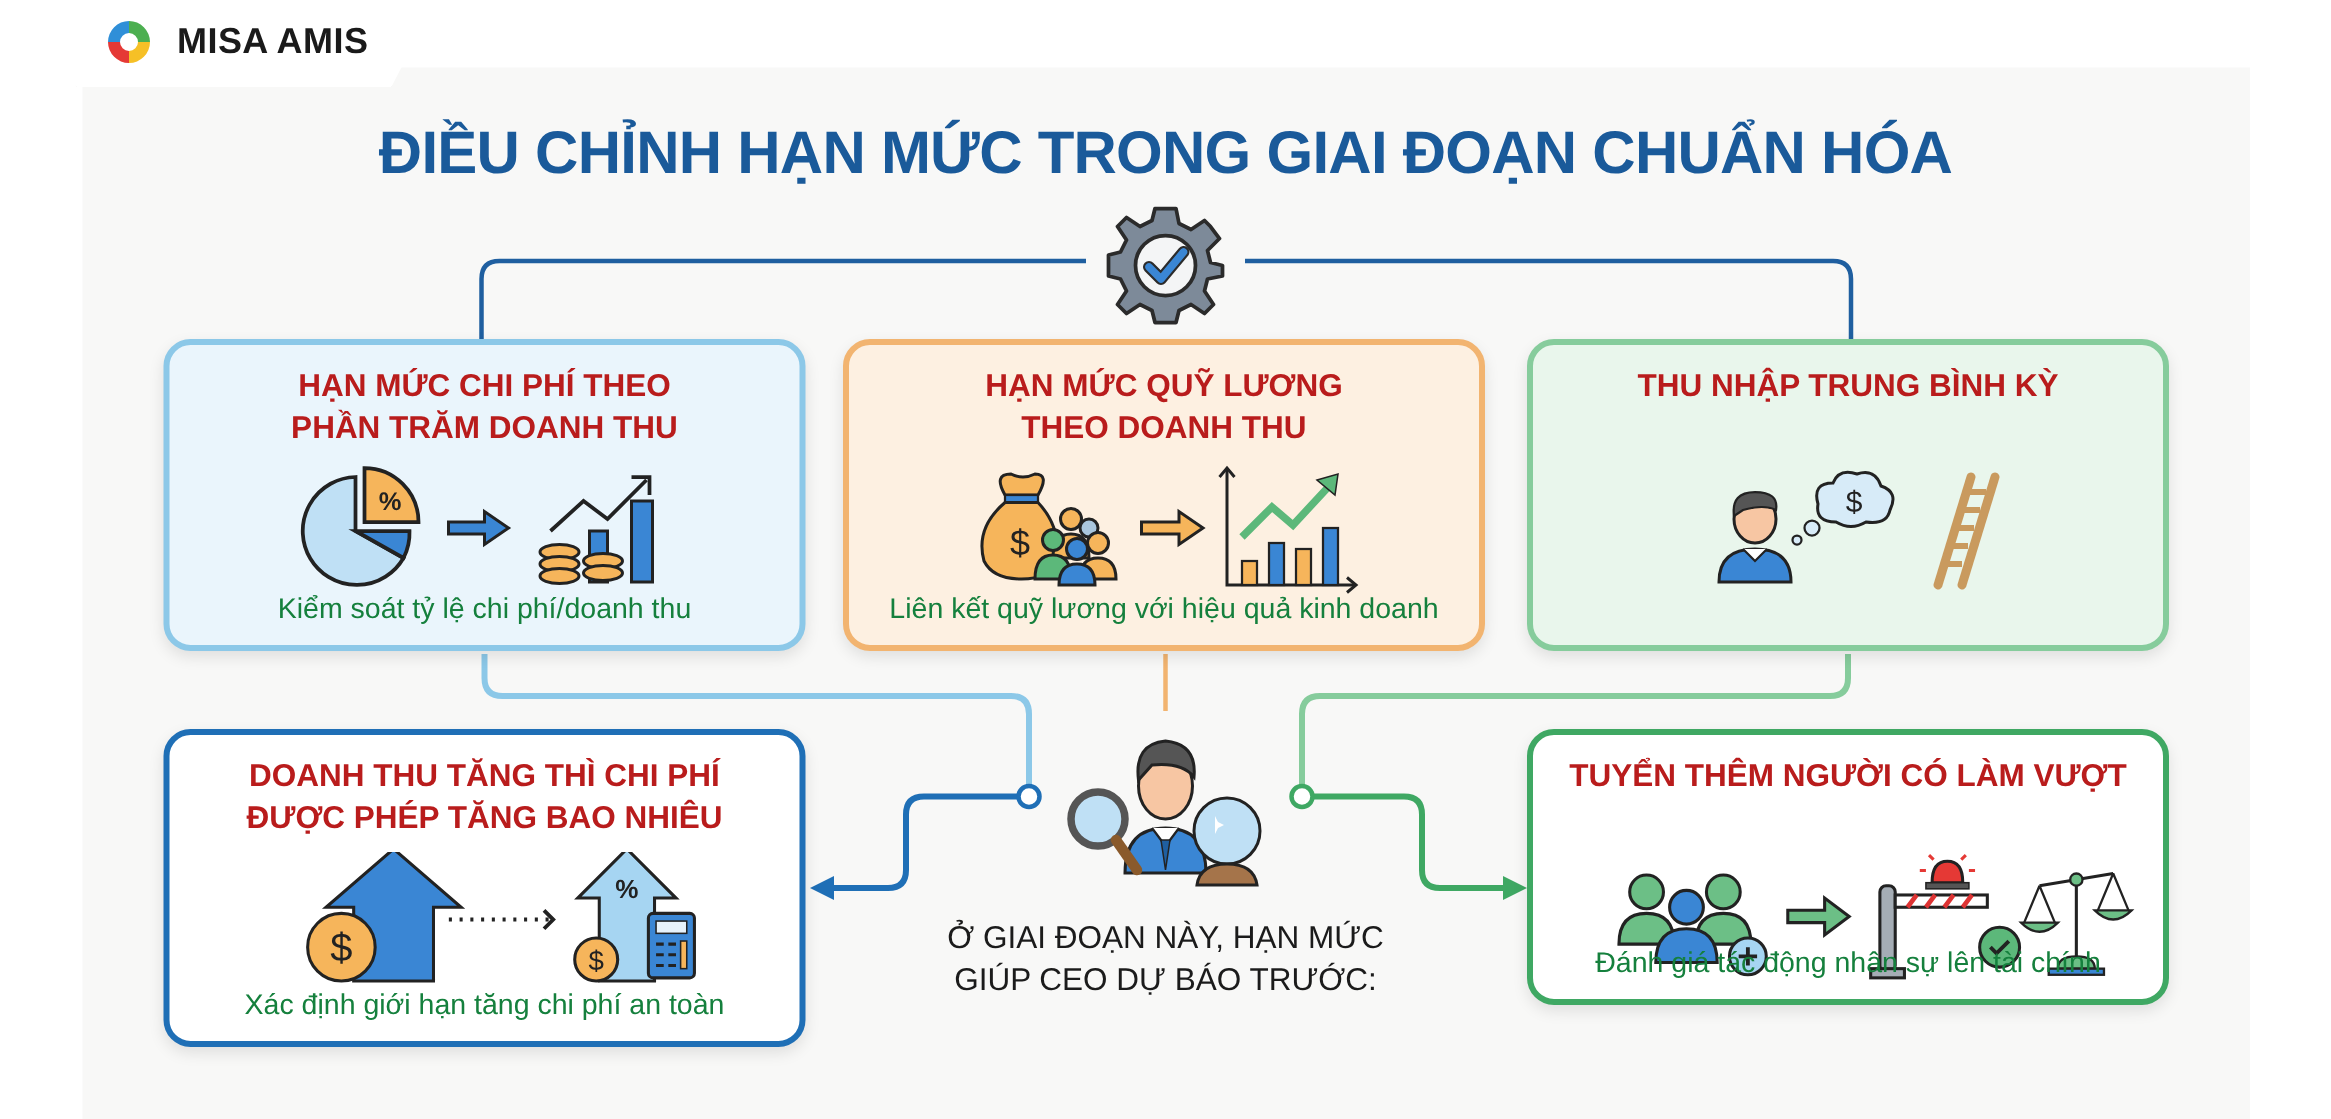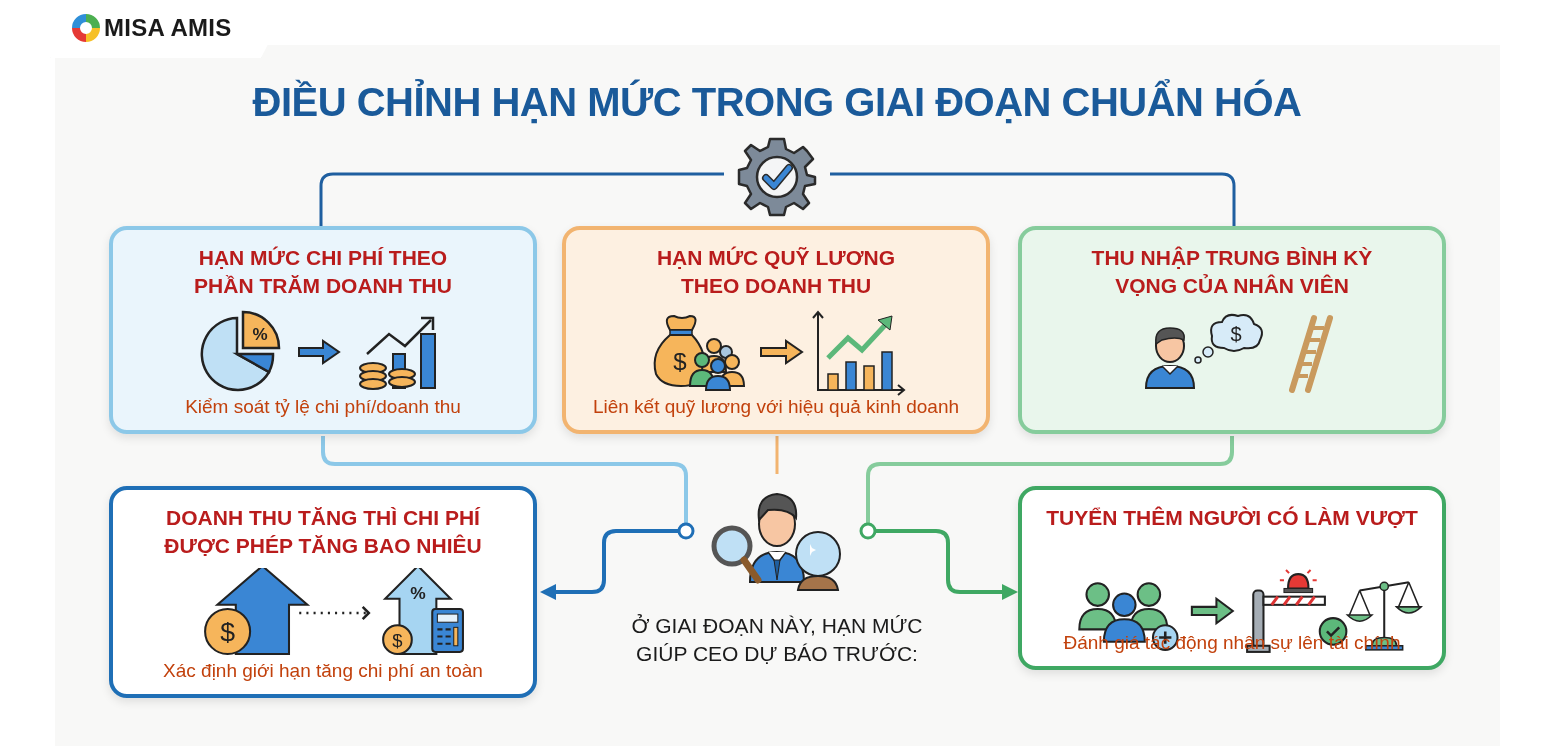--- a/index.html
+++ b/index.html
@@ -4,34 +4,34 @@
 <style>
   * { box-sizing: border-box; margin: 0; padding: 0; }
   html, body { width: 1554px; height: 746px; overflow: hidden; background: #ffffff; }
   body { position: relative; font-family: "Liberation Sans", "DejaVu Sans", sans-serif; }
 
   .panel { position: absolute; left: 55px; top: 45px; width: 1445px; height: 701px; background: #f8f8f7; }
 
   .logo-tab { position: absolute; left: 18px; top: -6px; width: 276px; height: 64px;
     background: #ffffff; border-radius: 0 0 26px 26px;
     box-shadow: 0 4px 8px rgba(0,0,0,0.10); clip-path: polygon(0 0, 100% 0, 88% 100%, 12% 100%); z-index: 5; }
-  .logo { position: absolute; left: 70px; top: 12px; display: flex; align-items: center; gap: 2px; z-index: 6; }
+  .logo { position: absolute; left: 70px; top: 12px; display: flex; align-items: center; gap: 16px; z-index: 6; }
   .logo-mark { width: 32px; height: 32px; }
   .logo-text { font-family: "Liberation Sans", sans-serif; font-weight: 700; font-size: 24px; color: #1a1a1a; letter-spacing: 0.3px; }
 
   .title { position: absolute; left: 0; width: 1554px; top: 80px; text-align: center;
     font-family: "Liberation Sans", sans-serif; font-weight: 700; font-size: 40px; color: #1a5a9a; letter-spacing: -0.5px; }
 
   svg.lines { position: absolute; left: 0; top: 0; width: 1554px; height: 746px; z-index: 1; }
 
   .card { position: absolute; width: 428px; height: 208px; border-radius: 18px; border: 4px solid; z-index: 2;
     box-shadow: 0 4px 10px rgba(0,0,0,0.10); text-align: center; }
   .card .ctitle { position: absolute; left: 0; right: 0; top: 14px; font-weight: 700; font-size: 21px; line-height: 28px; color: #b91c1c; }
   .card .cicons { position: absolute; left: 0; right: 0; top: 80px; height: 86px; }
-  .card .cdesc { position: absolute; left: 0; right: 0; bottom: 12px; font-size: 19px; color: #c2410c; }
+  .card .cdesc { position: absolute; left: 0; right: 0; bottom: 12px; font-size: 19px; color: #15803d; }
 
   .c1 { left: 109px; top: 226px; background: #eaf5fc; border-color: #8cc8e8; }
   .c2 { left: 562px; top: 226px; background: #fdf0e1; border-color: #f2b470; }
   .c3 { left: 1018px; top: 226px; background: #e9f6ec; border-color: #86cc9c; }
   .c4 { left: 109px; top: 486px; background: #ffffff; border-color: #1f6fb6; height: 212px; }
   .c5 { left: 1018px; top: 486px; background: #ffffff; border-color: #3fa863; height: 184px; }
 
   .gear { position: absolute; left: 736px; top: 136px; width: 82px; height: 82px; z-index: 3; }
   .ceo { position: absolute; left: 704px; top: 480px; width: 146px; height: 118px; z-index: 3; }
   .center-text { position: absolute; left: 560px; width: 434px; top: 612px; text-align: center;
@@ -149,21 +149,20 @@
       <path d="M262 48 L282 28 L296 40 L322 12" fill="none" stroke="#5cb87a" stroke-width="5"></path>
       <polygon points="312,10 326,6 324,20" fill="#5cb87a" stroke="#222" stroke-width="1"></polygon>
     </g>
   </svg>
   <div class="cdesc">Liên kết quỹ lương với hiệu quả kinh doanh</div>
 </div>
 
 <div class="card c3">
   <div class="ctitle">
     <div>THU NHẬP TRUNG BÌNH KỲ</div>
-    <div>VỌNG CỦA NHÂN VIÊN</div>
   </div>
   <svg class="cicons" viewBox="0 0 428 86">
     <g>
       <path d="M124 78 Q124 56 148 56 Q172 56 172 78 Z" fill="#3a86d4" stroke="#222" stroke-width="2"></path>
       <path d="M140 56 L148 64 L156 56" fill="#fff" stroke="#222" stroke-width="1.5"></path>
       <ellipse cx="148" cy="36" rx="14" ry="16" fill="#f7c6a3" stroke="#222" stroke-width="2"></ellipse>
       <path d="M134 34 Q132 18 148 18 Q164 18 162 30 Q154 26 140 30 Z" fill="#555" stroke="#222" stroke-width="1.5"></path>
       <circle cx="176" cy="50" r="3" fill="#d7ebf8" stroke="#222" stroke-width="1.5"></circle>
       <circle cx="186" cy="42" r="5" fill="#d7ebf8" stroke="#222" stroke-width="1.5"></circle>
       <path d="M190 26 Q186 12 200 12 Q204 2 216 6 Q228 2 232 14 Q244 18 238 30 Q236 40 222 38 Q212 44 202 38 Q188 38 190 26 Z" fill="#d7ebf8" stroke="#222" stroke-width="2"></path>

